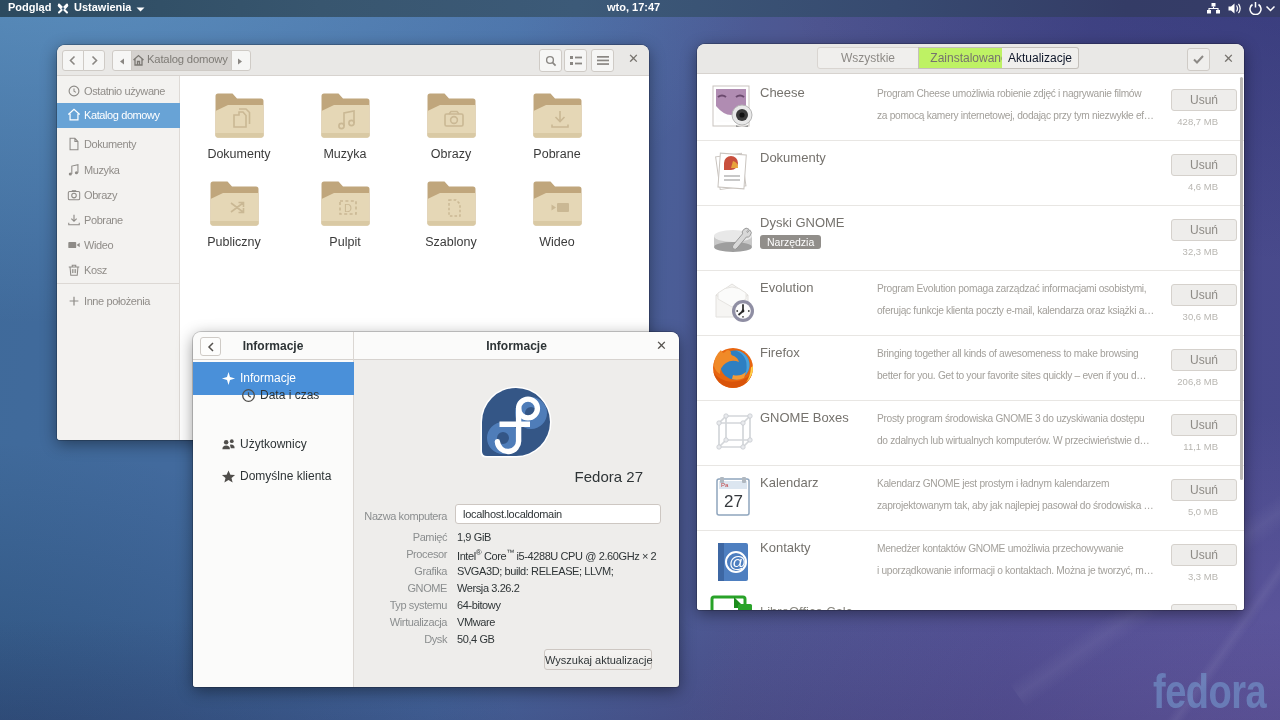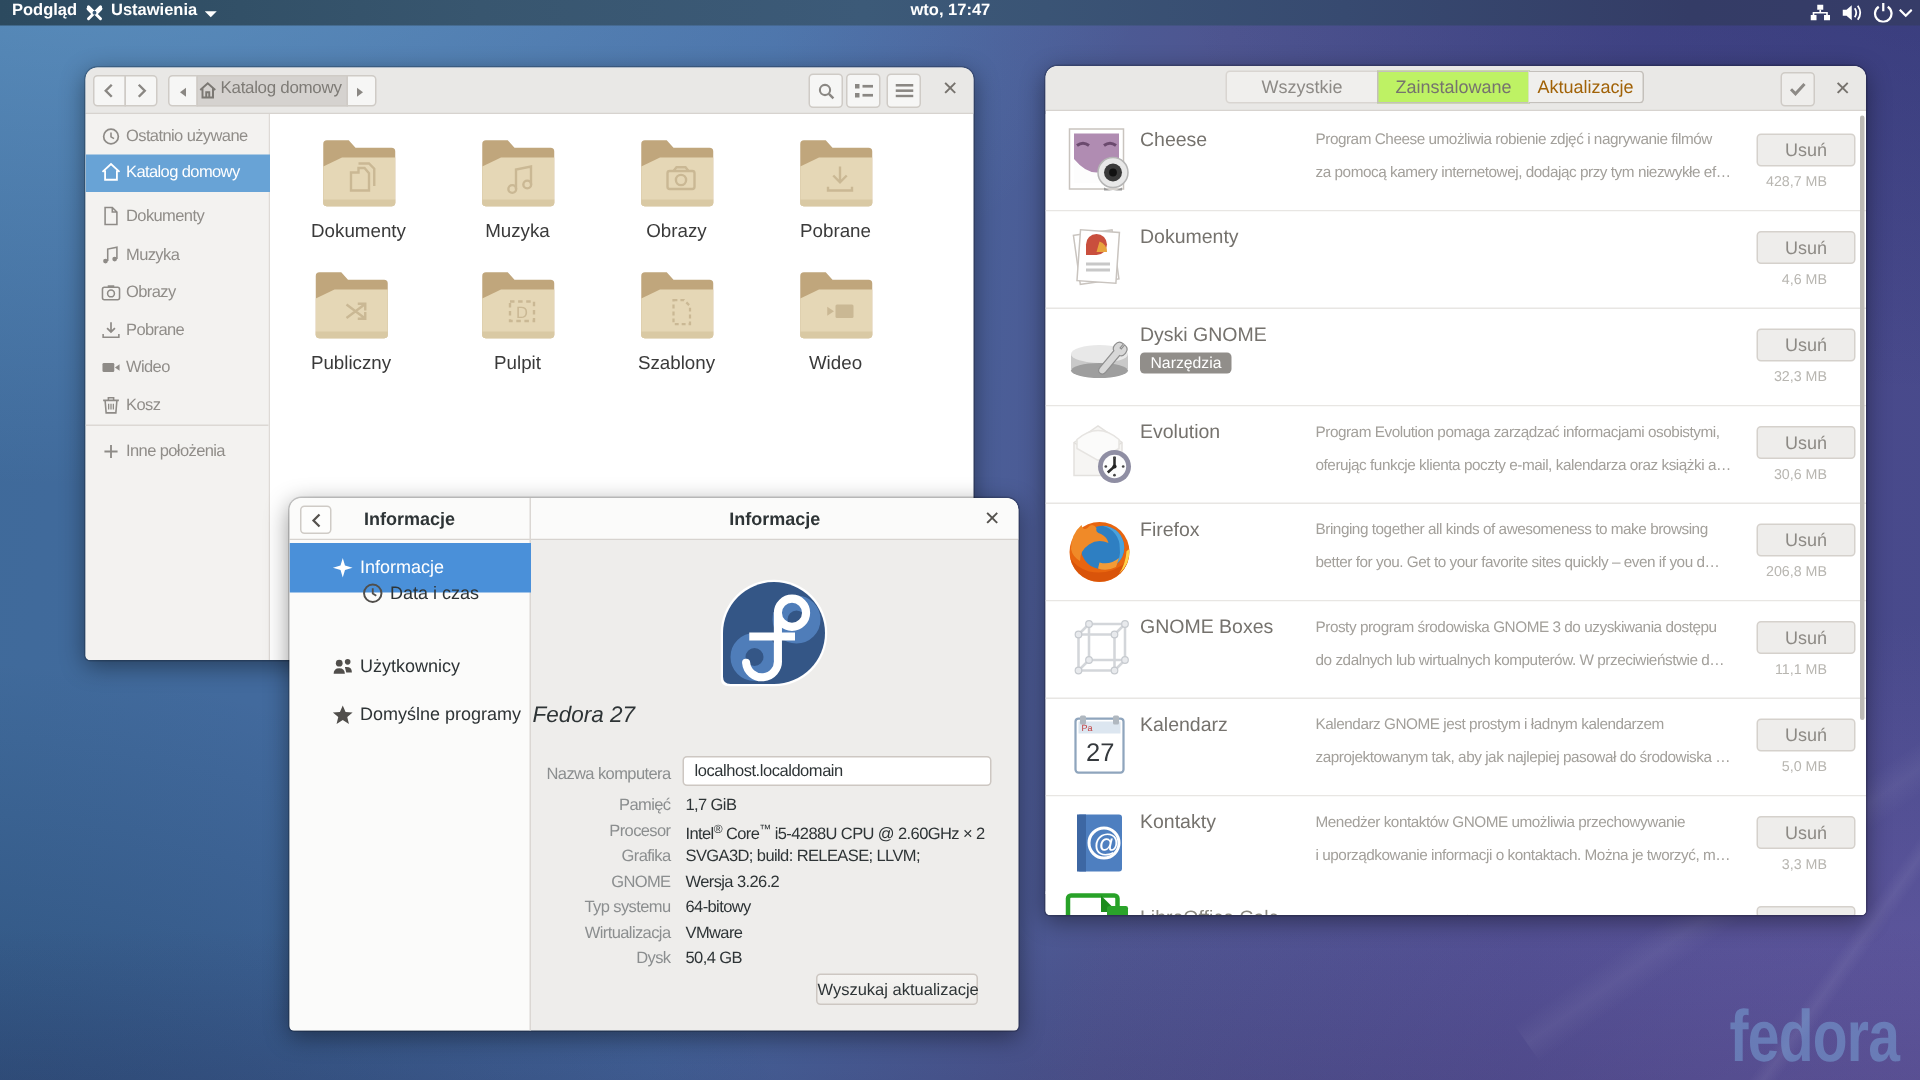--- a/index.html
+++ b/index.html
@@ -278,21 +278,21 @@
         </g>
       </svg>
       <div class="lbl">Wideo</div>
     </div>
 </div>
 
 <div class="win" id="software">
   <div class="hbar" style="height:30px;">
     <div class="tab" style="left:120px;width:102px;border-radius:3px 0 0 3px;">Wszystkie</div>
     <div class="tab tabsel" style="left:221px;width:102px;">Zainstalowane</div>
-    <div class="tab tabsel" style="left:322px;width:77px;border-radius:0 3px 3px 0;background:#f0efed;border-left:none;color:#a16207;">Aktualizacje</div>
+    <div class="tab tabsel" style="left:305px;width:77px;border-radius:0 3px 3px 0;background:#f0efed;border-left:none;color:#0f172a;">Aktualizacje</div>
     <div class="btn" style="left:490px;top:4px;width:23px;height:23px;background:#efeeec;"></div>
     <svg class="abs" style="left:496px;top:11px;" width="11" height="9" viewBox="0 0 11 9">
         <path d="M1 4.5 L4 7.5 L10 1" stroke="#8d8a86" stroke-width="2" fill="none"></path>
       </svg>
     <div class="close-x" style="left:526px;top:7px;">✕</div>
   </div>
   <div class="srow" style="top:32px;height:65px;">
     <svg class="icon" viewBox="0 0 46 46">
         <rect x="3" y="2" width="36" height="40" fill="#fff" stroke="#c9c4bf" stroke-width="1"></rect>
         <rect x="6" y="5" width="30" height="33" fill="#b08cb2"></rect>
@@ -469,46 +469,46 @@
           <path d="M1.5 13 Q1.5 9 5.5 9 Q9.5 9 9.5 13 Z" fill="#504e4b"></path>
           <circle cx="11.5" cy="4.5" r="2" fill="#504e4b"></circle>
           <path d="M9.5 8.2 Q14.5 7.5 14.5 12 H10.5" fill="#504e4b"></path>
         </svg>
         <span class="tx">Użytkownicy</span>
       </div>
     <div class="ssrow" style="top:100px;">
         <svg class="ic" viewBox="0 0 16 16">
           <path d="M8 1.5 L10 6 L15 6.4 L11.2 9.6 L12.4 14.5 L8 11.8 L3.6 14.5 L4.8 9.6 L1 6.4 L6 6 Z" fill="#504e4b"></path>
         </svg>
-        <span class="tx">Domyślne programy</span>
+        <span class="tx">Domyślne klienta</span>
       </div>
   </div>
 
   <svg class="abs" style="left:285px;top:52px;" width="76" height="76" viewBox="0 0 76 76">
     <defs>
         <clipPath id="bub">
           <path d="M38 4 A34 34 0 0 1 72 38 A34 34 0 0 1 38 72 L9 72 Q4 72 4 67 L4 38 A34 34 0 0 1 38 4 Z"></path>
         </clipPath>
       </defs>
     <path d="M38 2.5 A35.5 35.5 0 0 1 73.5 38 A35.5 35.5 0 0 1 38 73.5 L8 73.5 Q2.5 73.5 2.5 68 L2.5 38 A35.5 35.5 0 0 1 38 2.5 Z" fill="#fff"></path>
     <g clip-path="url(#bub)">
       <rect x="0" y="0" width="76" height="76" fill="#345686"></rect>
       <circle cx="53" cy="29" r="11" stroke="#4f7db9" stroke-width="10" fill="none"></circle>
       <circle cx="25" cy="54" r="11" stroke="#4f7db9" stroke-width="10" fill="none"></circle>
     </g>
     <circle cx="50" cy="24.5" r="9.4" stroke="#fff" stroke-width="5.4" fill="none"></circle>
     <path d="M40.6 24.5 L40.6 56 A10.6 10.6 0 0 1 19.4 57.8" stroke="#fff" stroke-width="5.4" fill="none" stroke-linecap="round"></path>
     <path d="M21.5 40.3 H52" stroke="#fff" stroke-width="5.4" stroke-linecap="butt"></path>
   </svg>
-  <div class="abs" style="left:162px;top:136px;width:288px;text-align:left;font-size:15px;color:#2e3436;font-style:italic;">Fedora 27</div>
+  <div class="abs" style="left:162px;top:136px;width:288px;text-align:right;font-size:15px;color:#2e3436;">Fedora 27</div>
 
   <div class="inforow ilabel" style="top:178px;">Nazwa komputera</div>
   <div class="abs" style="left:262px;top:172px;width:206px;height:20px;background:#fff;border:1px solid #cdc7c2;border-radius:3px;font-size:11px;letter-spacing:-0.3px;color:#2e3436;line-height:19px;padding-left:7px;">localhost.localdomain</div>
   <div class="inforow ilabel" style="top:199px;">Pamięć</div>
-    <div class="inforow ival" style="top:199px;">1,7 GiB</div>
+    <div class="inforow ival" style="top:199px;">1,9 GiB</div>
   <div class="inforow ilabel" style="top:216px;">Procesor</div>
     <div class="inforow ival" style="top:216px;">Intel<sup style="font-size:8px;">®</sup> Core<sup style="font-size:8px;">™</sup> i5-4288U CPU @ 2.60GHz × 2</div>
   <div class="inforow ilabel" style="top:233px;">Grafika</div>
     <div class="inforow ival" style="top:233px;">SVGA3D; build: RELEASE; LLVM;</div>
   <div class="inforow ilabel" style="top:250px;">GNOME</div>
     <div class="inforow ival" style="top:250px;text-align:center;">Wersja 3.26.2</div>
   <div class="inforow ilabel" style="top:267px;">Typ systemu</div>
     <div class="inforow ival" style="top:267px;">64-bitowy</div>
   <div class="inforow ilabel" style="top:284px;">Wirtualizacja</div>
     <div class="inforow ival" style="top:284px;">VMware</div>

